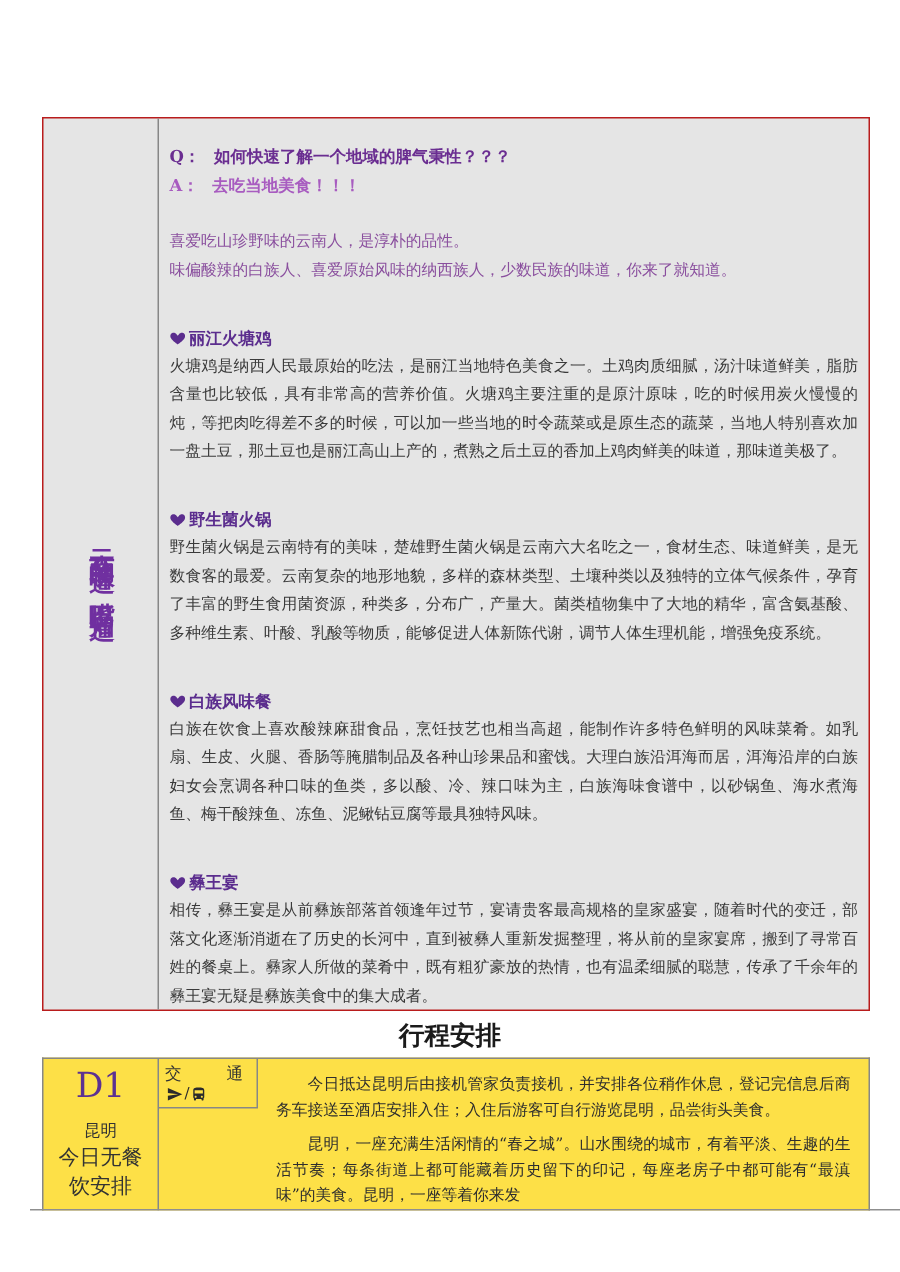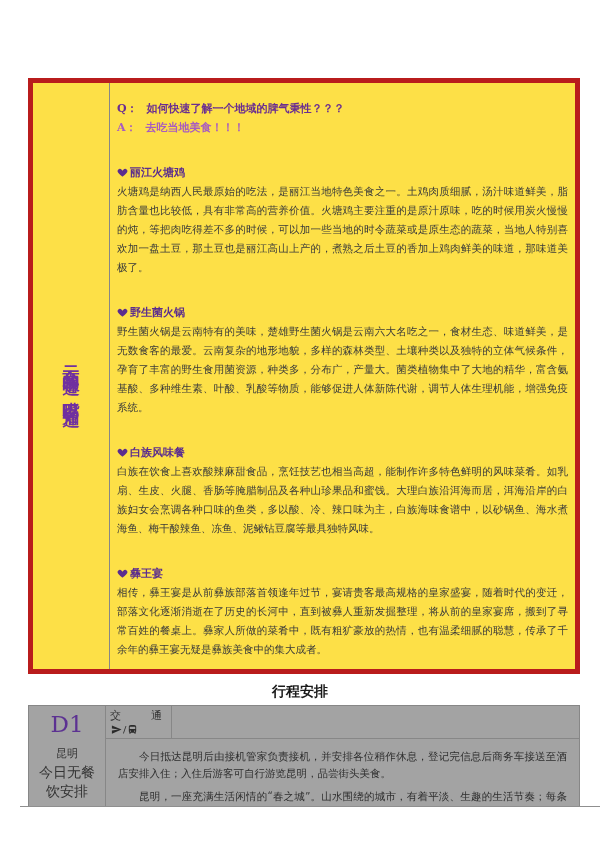--- a/index.html
+++ b/index.html
@@ -4,21 +4,21 @@
 <style>
   html,body{margin:0;padding:0;}
   body{
     width:600px;height:848px;position:relative;background:#ffffff;overflow:hidden;
     font-family:"DejaVu Serif","Liberation Serif",serif;
     -webkit-font-smoothing:antialiased;
   }
   
   .main-table{
     position:absolute;left:28px;top:78px;width:552px;height:596px;
-    border:5px solid #b91c1c;box-sizing:border-box;display:flex;background:#fde047;
+    border:1px solid #b91c1c;box-sizing:border-box;display:flex;background:#e5e5e5;
   }
   .vtitle-cell{
     width:77px;border-right:1px solid #878787;box-sizing:border-box;
     display:flex;align-items:center;justify-content:center;
   }
   .vtitle{
     writing-mode:vertical-rl;text-orientation:upright;
     font-size:17px;font-weight:bold;color:#7030A0;letter-spacing:3px;
     white-space:pre;line-height:1;
   }
@@ -41,42 +41,42 @@
   .heart{width:11px;height:11px;margin-right:2px;flex:0 0 auto;}
   .heart svg{display:block;width:11px;height:11px;fill:#5B2D8E;}
   .dish-body{
     font-size:10.5px;line-height:19px;color:#3a3a3a;text-align:justify;
     text-justify:inter-character;
   }
   
   .itinerary-heading{
     position:absolute;left:0;top:679px;width:600px;height:24px;line-height:24px;
     text-align:center;font-family:"DejaVu Sans","Liberation Sans",sans-serif;
-    font-weight:bold;font-size:14px;color:#1a1a1a;
+    font-weight:bold;font-size:17px;color:#1a1a1a;
   }
   
   .day-table{
     position:absolute;left:28px;top:705px;width:552px;height:102px;
     border:1px solid #878787;border-bottom:none;box-sizing:border-box;
-    display:flex;overflow:hidden;background:#a3a3a3;
+    display:flex;overflow:hidden;background:#fde047;
   }
   .day-left{
     width:77px;border-right:1px solid #878787;box-sizing:border-box;
     display:flex;flex-direction:column;align-items:center;padding-top:5px;
   }
   .day-label{
     font-size:23px;line-height:26px;color:#5C3192;
     font-family:"DejaVu Serif","Liberation Serif",serif;
   }
   .day-city{font-size:11px;line-height:16px;color:#333;margin-top:9px;}
   .day-meal{
     font-size:14px;line-height:19px;color:#333;margin-top:1px;
     width:68px;text-align:center;
   }
-  .day-right{flex:1;display:flex;flex-direction:column;box-sizing:border-box;}
+  .day-right{flex:1;display:flex;flex-direction:row;box-sizing:border-box;}
   .transport-row{
     height:33px;border-bottom:1px solid #878787;box-sizing:border-box;
     display:flex;flex:0 0 auto;
   }
   .transport-cell{
     width:66px;border-right:1px solid #878787;box-sizing:border-box;
     padding:2px 4px 0 4px;
   }
   .transport-label{
     font-size:11px;line-height:15px;color:#333;
@@ -105,20 +105,24 @@
   <div class="vtitle-cell">
     <div class="vtitle">云南的味道　嘴巴知道</div>
   </div>
   <div class="food-content">
 
     <div class="qa-block">
       <div class="q-line"><span class="qa-label">Q：</span><span>如何快速了解一个地域的脾气秉性？？？</span></div>
       <div class="a-line"><span class="qa-label">A：</span><span>去吃当地美食！！！</span></div>
     </div>
 
+    <div class="intro-block">
+      <div class="intro-line">喜爱吃山珍野味的云南人，是淳朴的品性。</div>
+      <div class="intro-line">味偏酸辣的白族人、喜爱原始风味的纳西族人，少数民族的味道，你来了就知道。</div>
+    </div>
 
     <div class="dish first">
       <div class="dish-title">
         <span class="heart">
             <svg viewBox="0 0 24 24">
               <path d="M12 21s-7.5-4.8-10-9.3C.3 8.6 1.6 4.8 5 4.1c2-.4 4 .4 5.2 2l1.8 2.2 1.8-2.2c1.2-1.6 3.2-2.4 5.2-2 3.4.7 4.7 4.5 3 7.6C19.5 16.2 12 21 12 21z"></path>
             </svg>
           </span>
         <span>丽江火塘鸡</span>
       </div>

